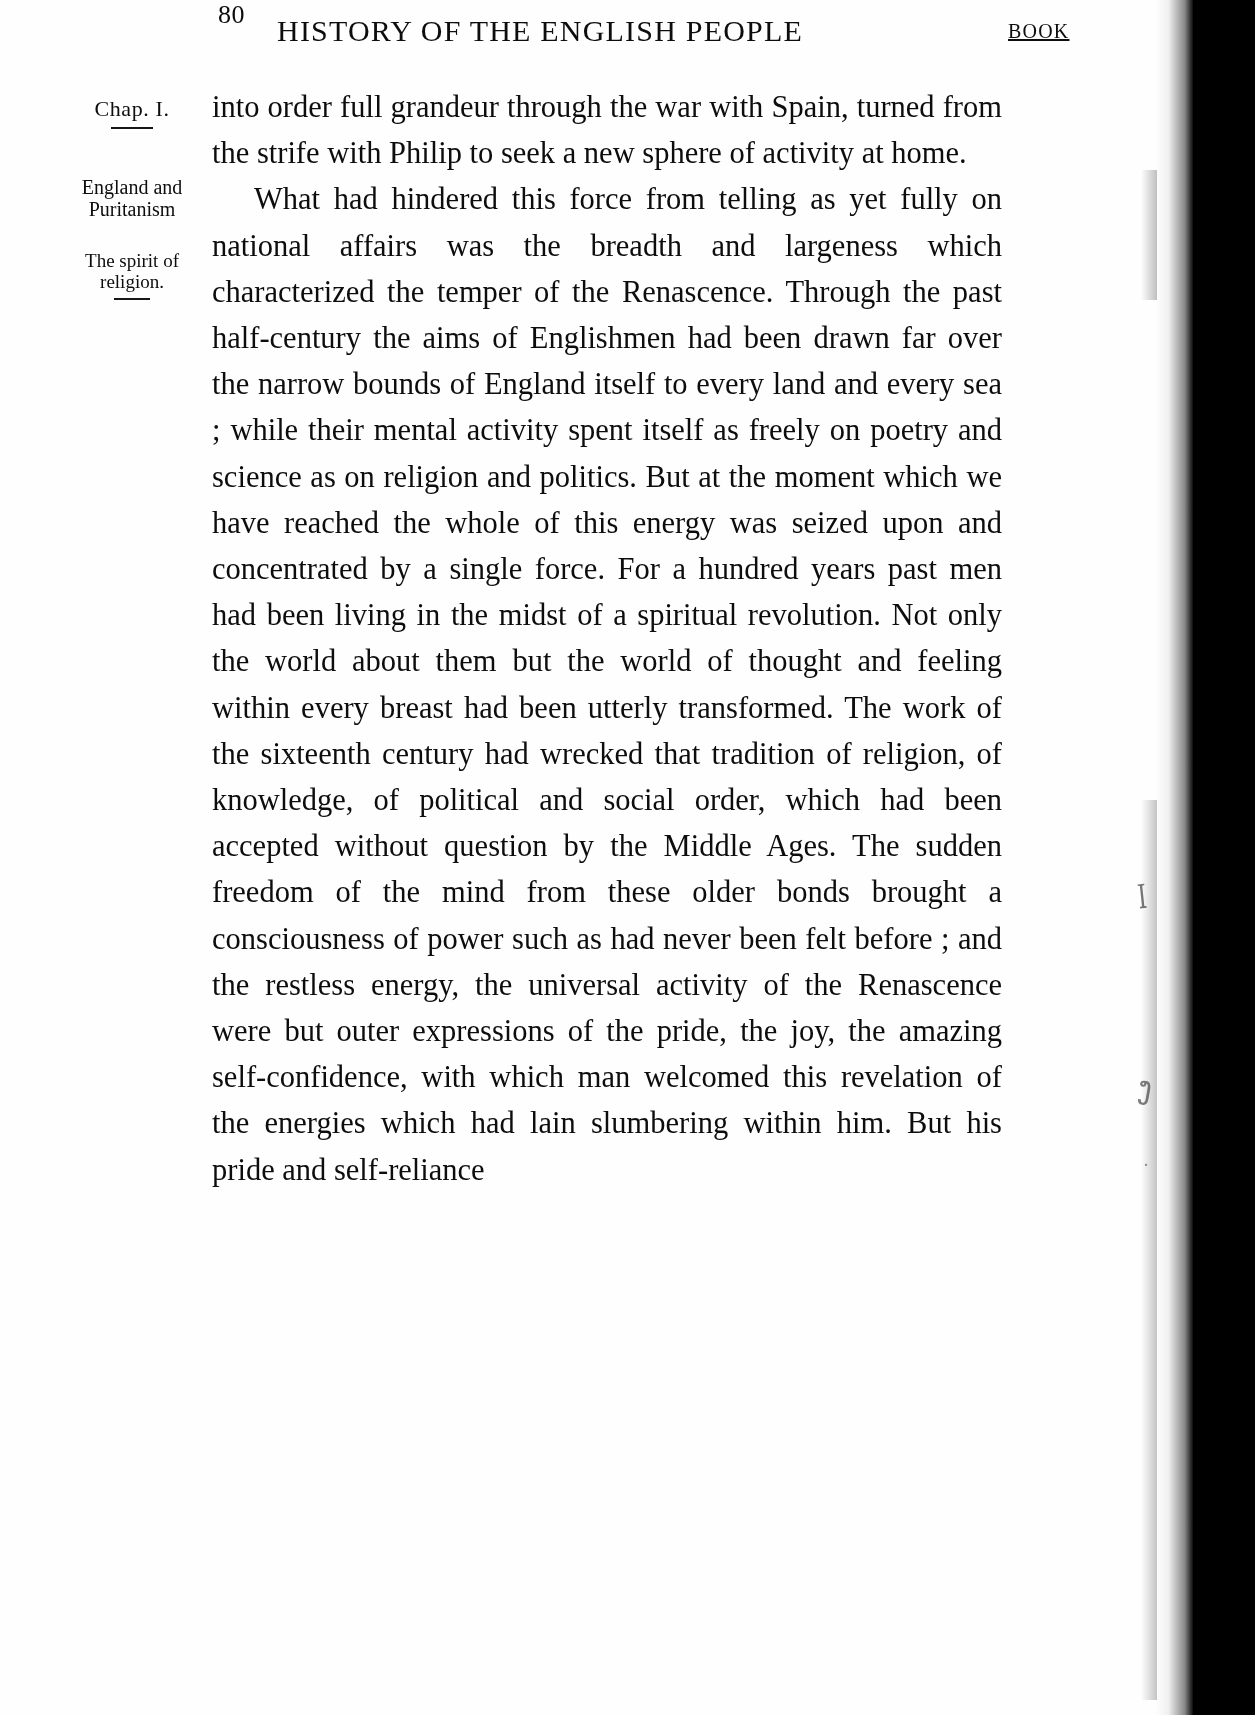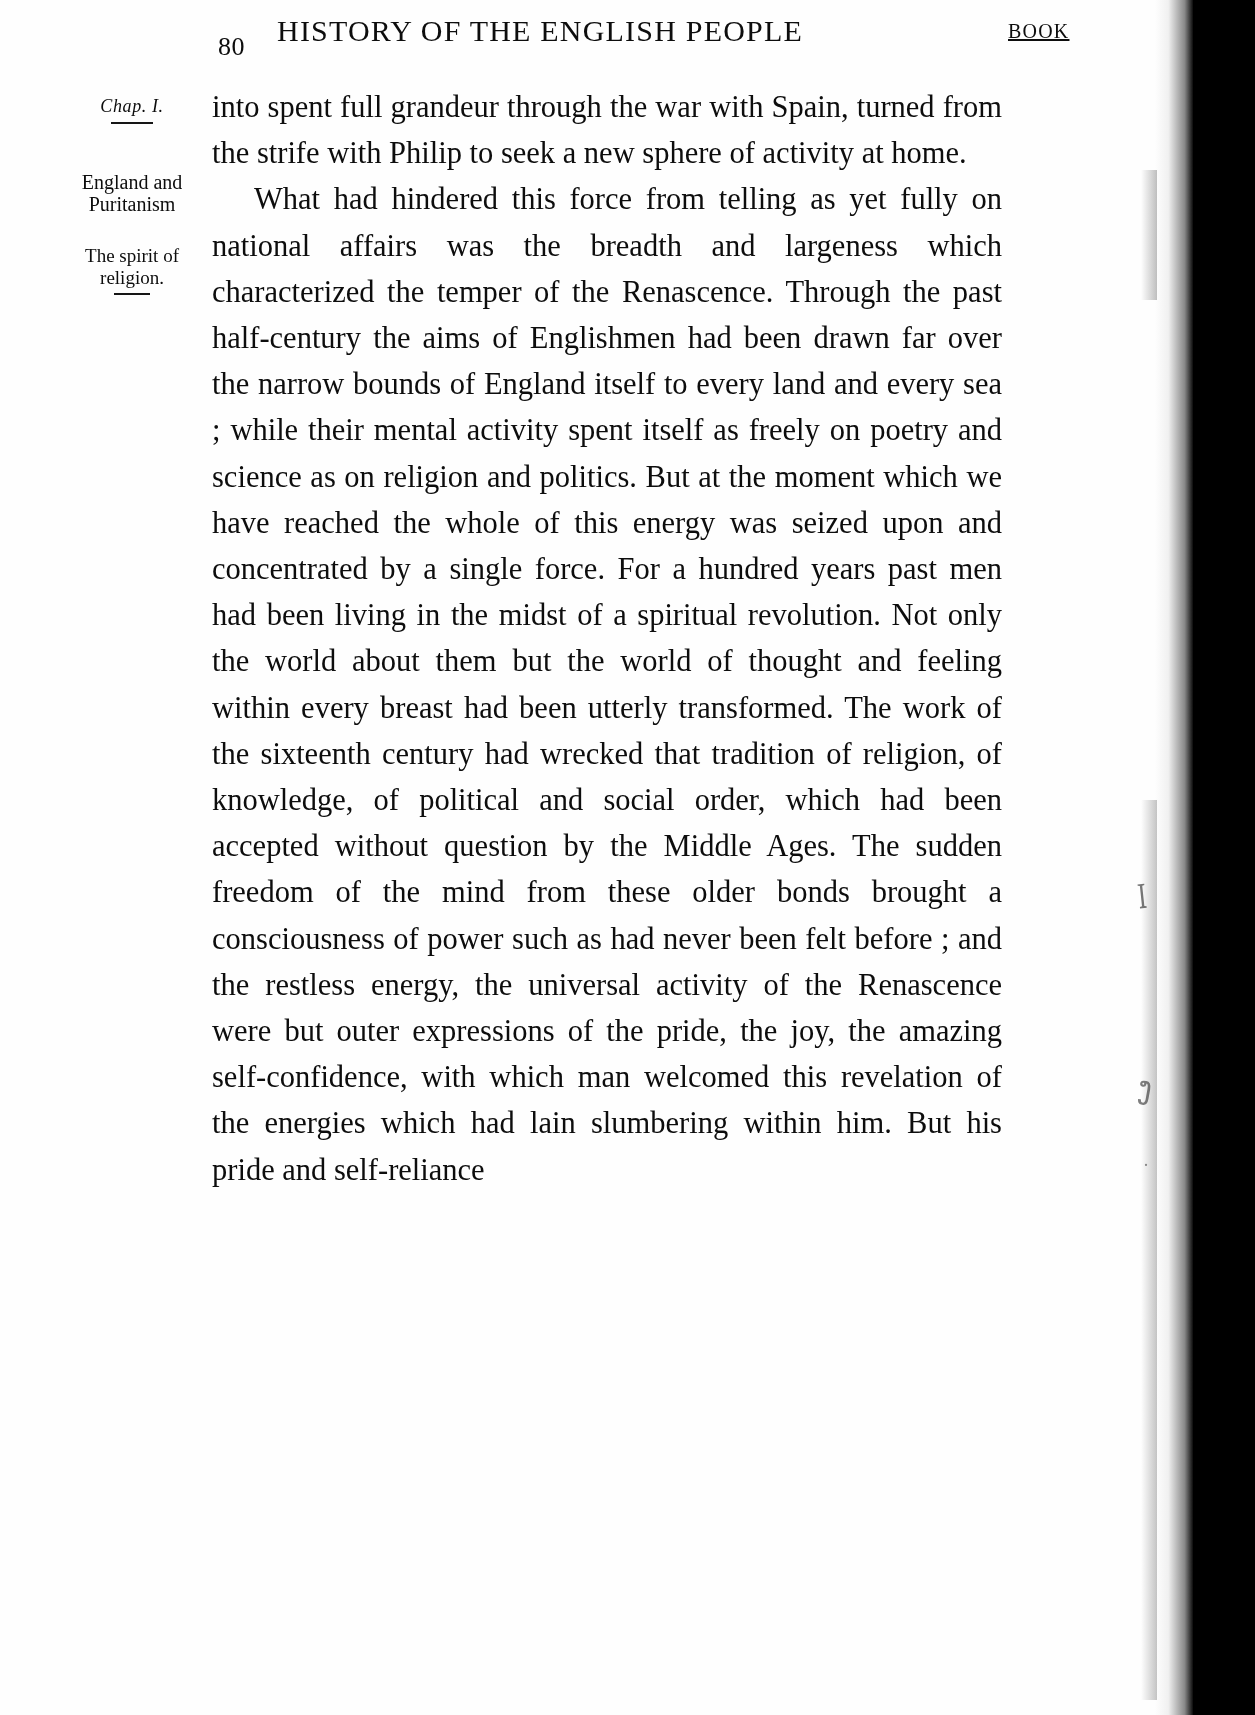--- a/index.html
+++ b/index.html
@@ -54,21 +54,21 @@
     left: 0;
     top: 14px;
     width: 1080px;
     display: flex;
     align-items: flex-end;
     justify-content: center;
   }
   .folio {
     position: absolute;
     left: 218px;
-    top: 32px;
+    top: 0;
     font-size: 26px;
     letter-spacing: 0.5px;
   }
   .head-title {
     font-size: 30px;
     letter-spacing: 1.2px;
     white-space: nowrap;
   }
   .head-book {
     position: absolute;
@@ -83,24 +83,23 @@
   .margin-notes {
     position: absolute;
     left: 62px;
     top: 96px;
     width: 140px;
     text-align: center;
     font-size: 19px;
     line-height: 1.18;
   }
   .mn-chap {
-    font-size: 18px;
+    font-size: 22px;
     letter-spacing: 0.6px;
     white-space: nowrap;
-    font-style: italic;
   }
   .mn-rule {
     width: 42px;
     height: 2px;
     background: #161616;
     margin: 5px auto 8px auto;
   }
   .mn-rule.short { width: 36px; }
   .mn-title {
     font-weight: normal;
@@ -157,21 +156,21 @@
     <div class="mn-chap">Chap. I.</div>
     <div class="mn-rule"></div>
     <div class="mn-title">England and Puritanism</div>
     <div class="mn-side">
       <span>The spirit of religion.</span>
       <div class="mn-rule short"></div>
     </div>
   </div>
 
   <div class="body-col">
-    <p class="para">into spent full grandeur through the war with Spain, turned from the strife with Philip to seek a new sphere of activity at home.</p>
+    <p class="para">into order full grandeur through the war with Spain, turned from the strife with Philip to seek a new sphere of activity at home.</p>
     <p class="para indent">What had hindered this force from telling as yet fully on national affairs was the breadth and largeness which characterized the temper of the Renascence.  Through the past half-century the aims of Englishmen had been drawn far over the narrow bounds of England itself to every land and every sea ; while their mental activity spent itself as freely on poetry and science as on religion and politics.  But at the moment which we have reached the whole of this energy was seized upon and concentrated by a single force.  For a hundred years past men had been living in the midst of a spiritual revolution.  Not only the world about them but the world of thought and feeling within every breast had been utterly transformed.  The work of the sixteenth century had wrecked that tradition of religion, of knowledge, of political and social order, which had been accepted without question by the Middle Ages.  The sudden freedom of the mind from these older bonds brought a consciousness of power such as had never been felt before ; and the restless energy, the universal activity of the Renascence were but outer expressions of the pride, the joy, the amazing self-confidence, with which man welcomed this revelation of the energies which had lain slumbering within him.  But his pride and self-reliance</p>
   </div>
 
   <span class="mark mark-1">ꟾ</span>
   <span class="mark mark-2">ງ</span>
   <span class="mark mark-3">·</span>
 
   <div class="gutter-soft"></div>
   <div class="gutter-black"></div>
   <div class="gutter-speck" style="top:170px;height:130px;opacity:.55"></div>

